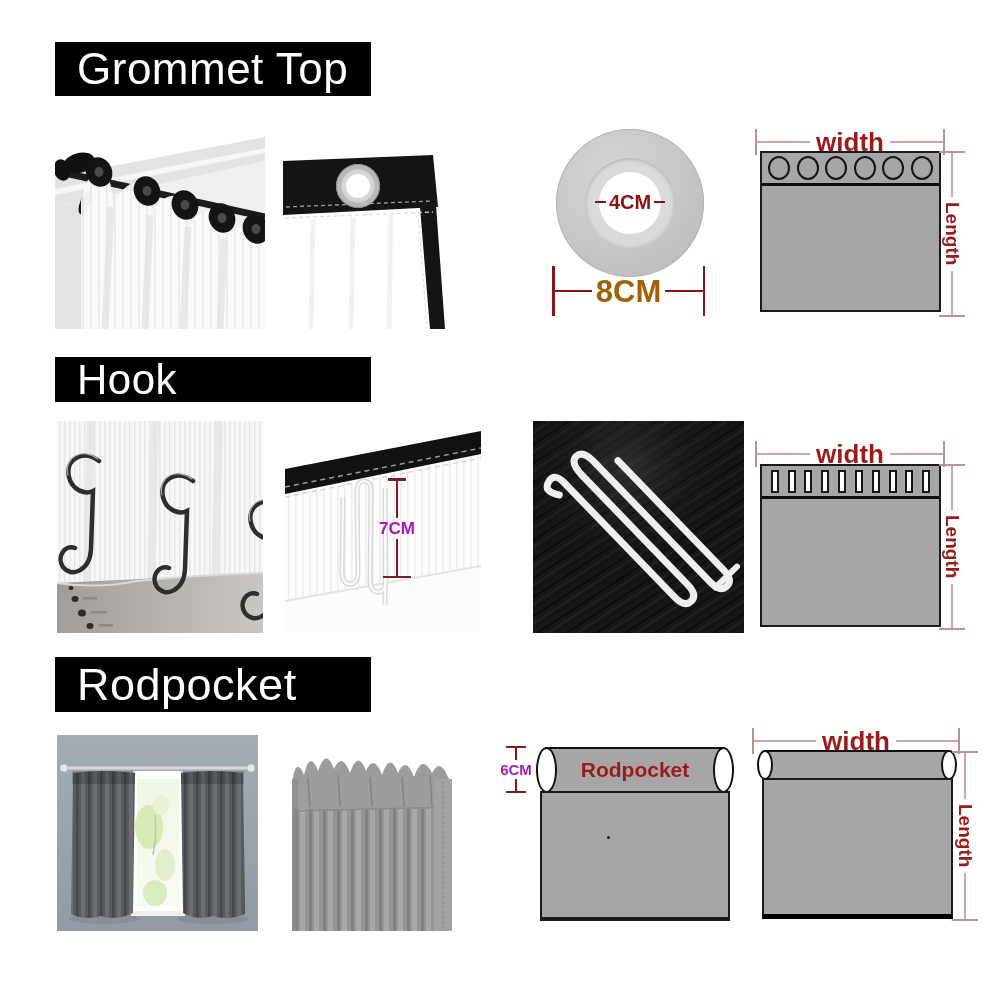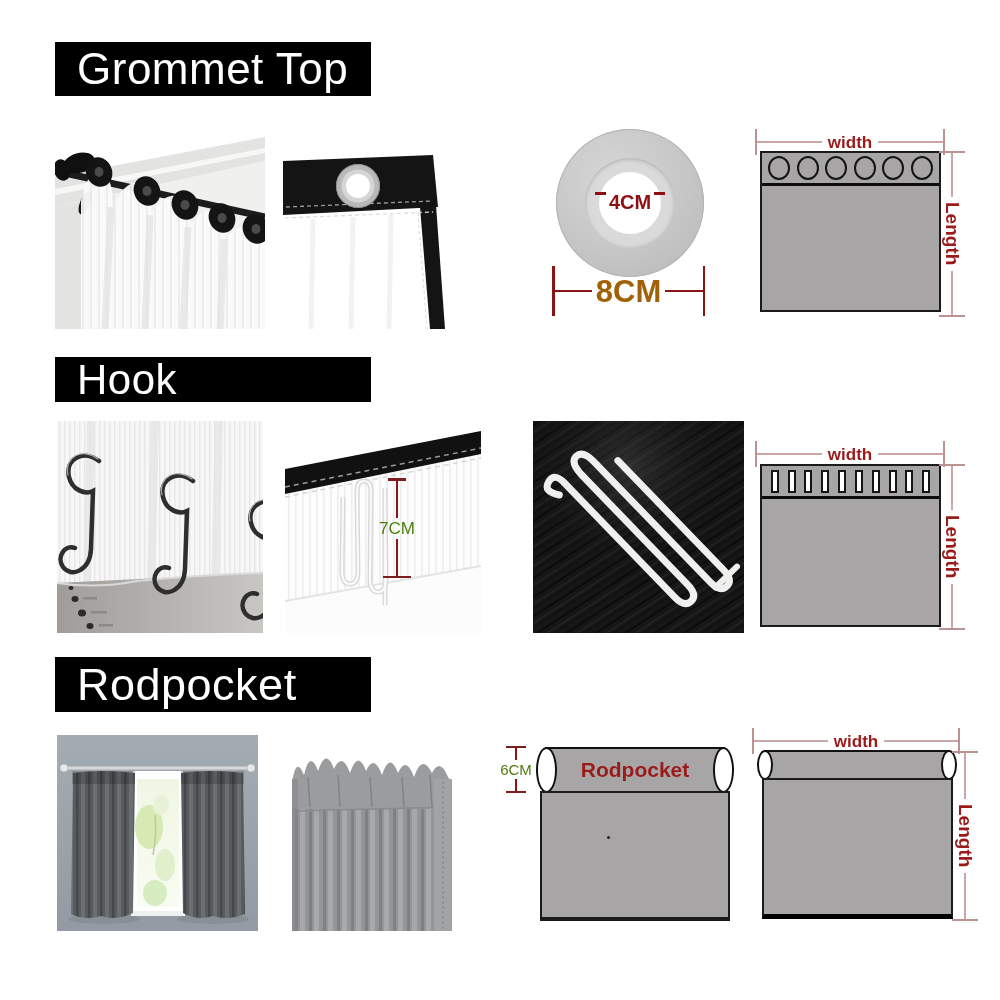--- a/index.html
+++ b/index.html
@@ -15,48 +15,48 @@
   #banner-rodpocket { top:657px; height:55px; font-size:45px; }
 
   
   .panel { position:absolute; background:#a8a5a6; border:2px solid #1b1b1b; }
   .p-header { border-bottom:3px solid #0d0d0d; display:flex; justify-content:space-evenly; align-items:center; }
   .g-circle { width:22px; height:24px; border:2px solid #151515; border-radius:50%; }
   .slot { width:8px; height:23px; background:#fff; border:2px solid #151515; }
   .dim-h { position:absolute; display:flex; align-items:center; }
   .dim-h .seg { flex:1; height:2px; background:#cba6a6; }
   .dim-h .tick { width:2px; height:26px; background:#bb9292; }
-  .dim-h .lbl { font-size:17px; font-weight:700; color:#9b1b1b; margin:0 6px; line-height:1; }
+  .dim-h .lbl { font-size:26px; font-weight:700; color:#9b1b1b; margin:0 6px; line-height:1; }
 
   .dim-v { position:absolute; display:flex; flex-direction:column; align-items:center; }
   .dim-v .seg { flex:1; width:2px; background:#cba6a6; }
   .dim-v .tick { height:2px; width:26px; background:#bb9292; }
   .dim-v .lbl { writing-mode:vertical-rl; font-size:19px; font-weight:700; color:#9b1b1b; margin:5px 0; line-height:1; }
 
   
   .ring-outer { position:absolute; left:556px; top:129px; width:148px; height:148px; border-radius:50%;
                 background:radial-gradient(circle at 38% 32%, #d6d6d6, #c6c6c6 55%, #b9b9b9 95%);
                 box-shadow:inset 0 0 0 1px #b3b3b3; display:flex; align-items:center; justify-content:center; }
   .ring-mid { width:90px; height:90px; border-radius:50%; background:#dadada;
               box-shadow:inset 0 1px 4px #aaa; display:flex; align-items:center; justify-content:center; }
   .ring-hole { width:62px; height:62px; border-radius:50%; background:#fff; }
-  .dim-4cm { position:absolute; left:585px; top:192px; width:90px; display:flex; align-items:flex-start; justify-content:center; }
+  .dim-4cm { position:absolute; left:585px; top:192px; width:90px; display:flex; align-items:center; justify-content:center; }
   .dim-4cm .dash { width:11px; height:2.5px; background:#8c1014; }
   .dim-4cm .lbl { font-size:20px; font-weight:700; color:#8c1014; margin:0 3px; line-height:1; }
 
   .dim-8cm { position:absolute; left:552px; top:266px; width:153px; height:50px; display:flex; align-items:center; }
   .dim-8cm .tick { width:2.5px; height:50px; background:#8b1515; }
   .dim-8cm .seg { flex:1; height:2.5px; background:#8b1515; }
   .dim-8cm .lbl { font-size:31px; font-weight:700; color:#a16207; margin:0 4px; line-height:1; }
 
   
   .callout-v { position:absolute; display:flex; flex-direction:column; align-items:center; }
   .callout-v .tick { height:2.5px; background:#7d1d1d; }
   .callout-v .seg { flex:1; width:2.5px; background:#8b1515; }
-  .callout-v .lbl { font-weight:400; color:#4d7c0f; line-height:1; margin:2px 0; }
+  .callout-v .lbl { font-weight:700; color:#a21caf; line-height:1; margin:2px 0; }
 
   
   .cyl { position:absolute; }
   .cyl .body { position:absolute; top:0; bottom:0; background:#a8a5a6; border-top:2px solid #111; border-bottom:2px solid #111; }
   .cyl .end { position:absolute; top:0; height:100%; background:#fff; border:2px solid #111; border-radius:50%; }
   .cyl .pocket-label { position:absolute; width:100%; height:100%; display:flex; align-items:center; justify-content:center;
                        font-size:21px; font-weight:700; color:#9b1b1b; z-index:2; }
   .dot { position:absolute; width:3px; height:3px; background:#222; border-radius:50%; }
   svg { display:block; }
 </style>

